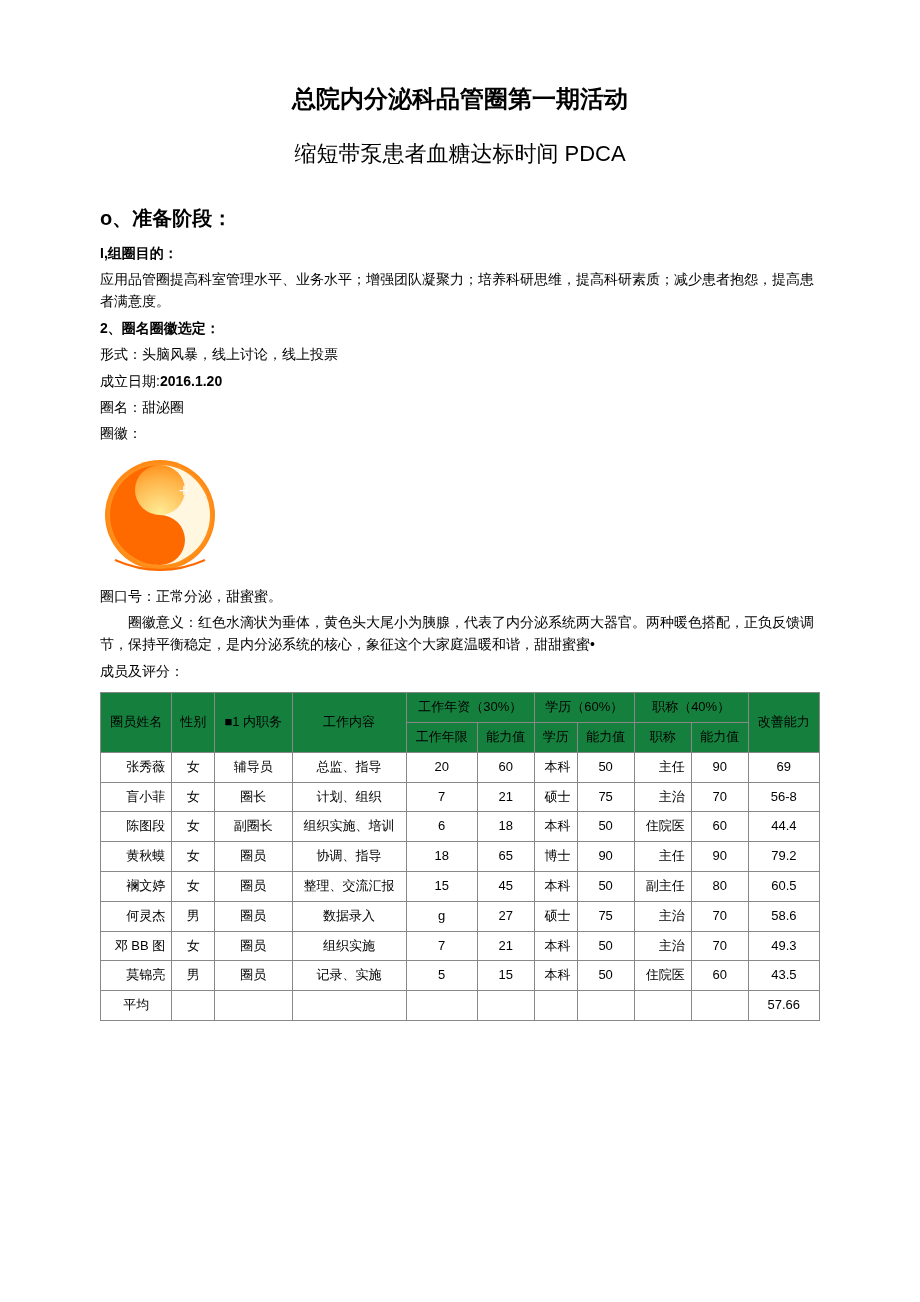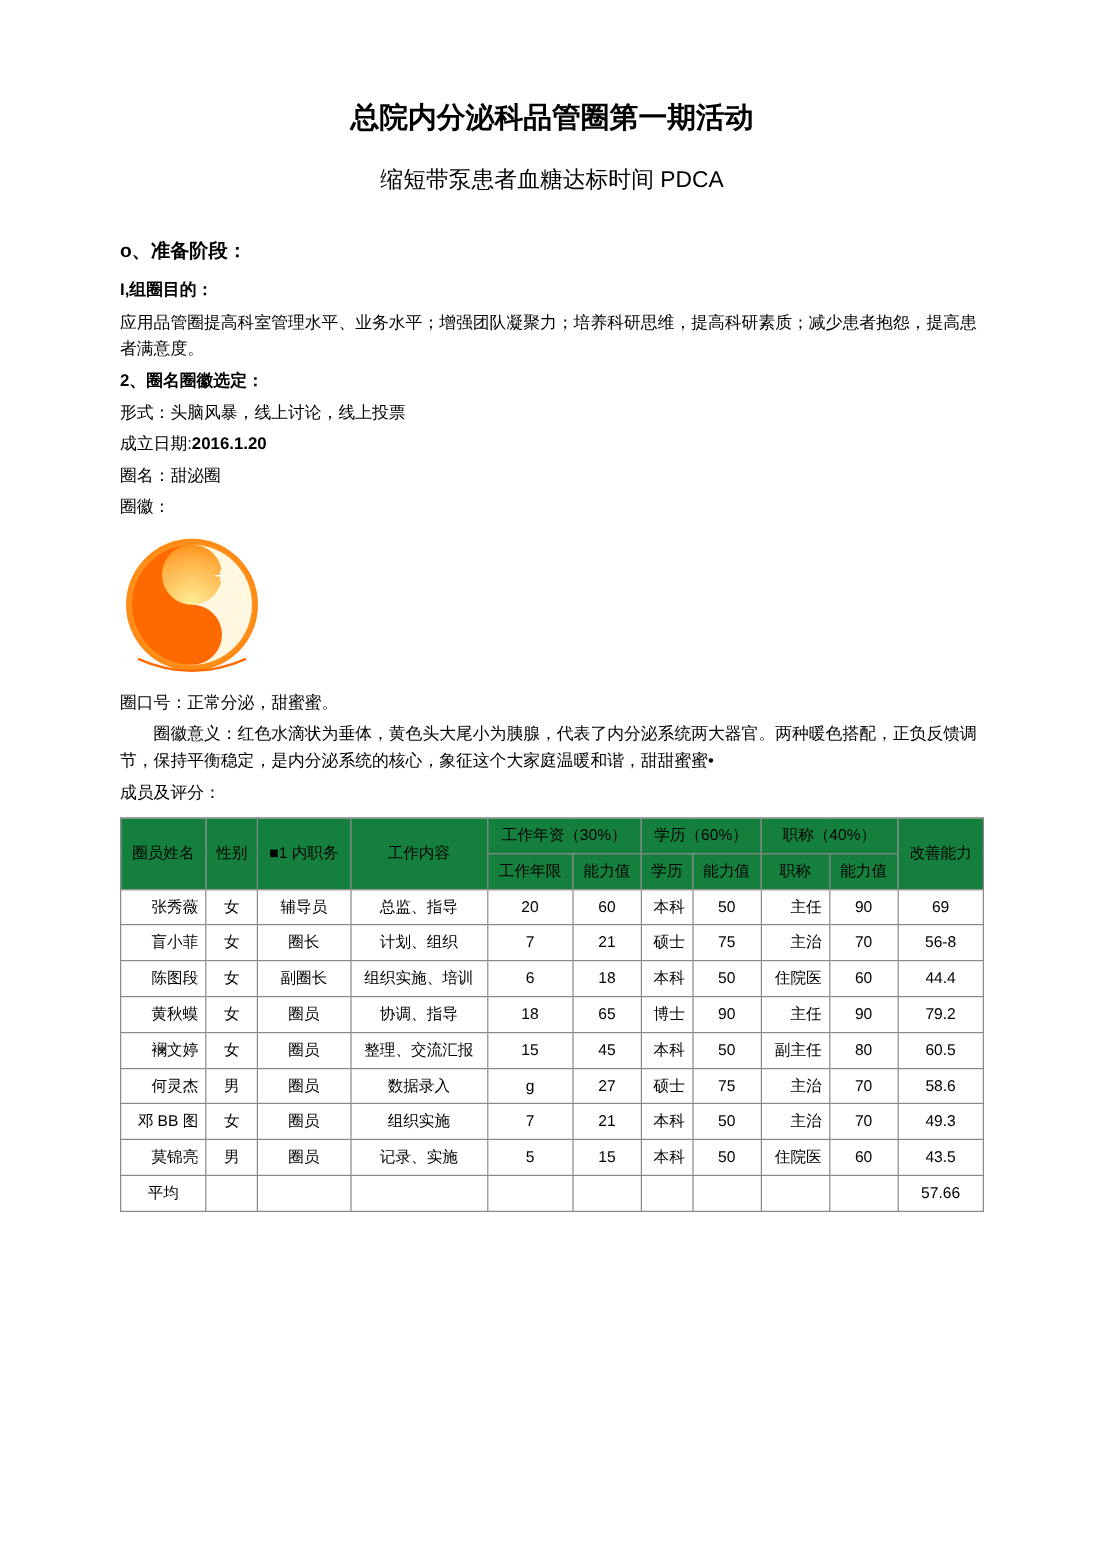--- a/index.html
+++ b/index.html
@@ -13,27 +13,27 @@
       line-height: 1.6;
     }
     .title1 {
       text-align: center;
       font-size: 24px;
       font-weight: bold;
       margin-bottom: 18px;
     }
     .title2 {
       text-align: center;
-      font-size: 19px;
+      font-size: 22px;
       font-weight: normal;
       margin-bottom: 30px;
     }
     .section-head {
       font-weight: bold;
-      font-size: 16px;
+      font-size: 20px;
       margin-top: 10px;
       margin-bottom: 8px;
     }
     .para {
       margin: 4px 0;
     }
     .bold {
       font-weight: bold;
     }
     .logo {

